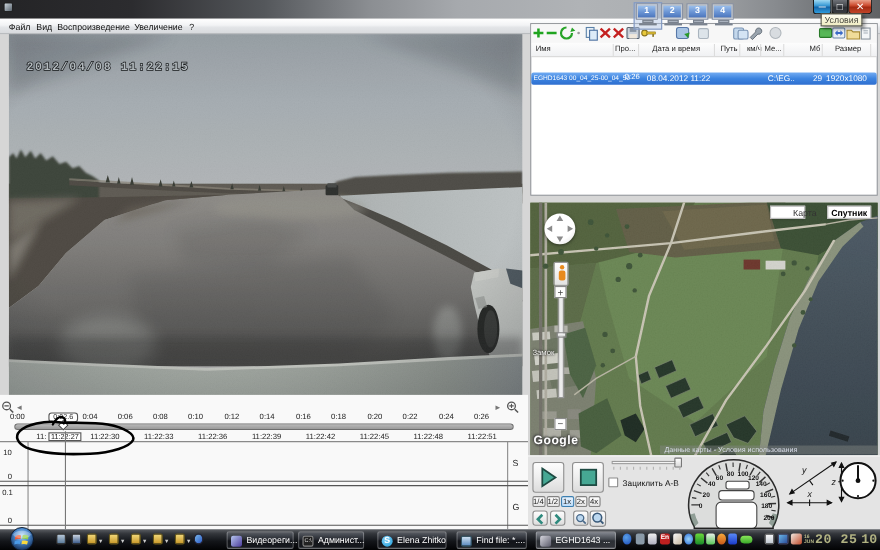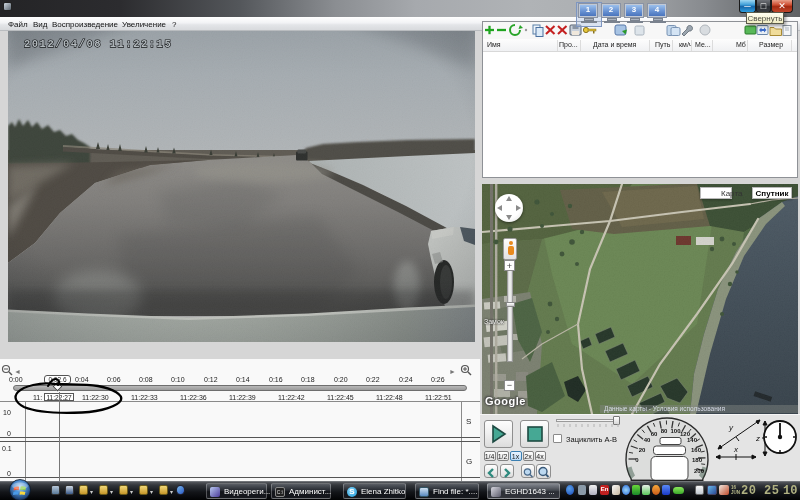--- a/index.html
+++ b/index.html
@@ -46,21 +46,21 @@
 
 #taskbar { left:0; top:481px; width:800px; height:19px; background:linear-gradient(180deg,#8a8d91 0%,#515459 6%,#33363b 22%,#1e2126 45%,#131519 58%,#0a0b0e 80%,#020304 100%); }
 .tbtn { position:absolute; top:1.5px; height:16px; border:1px solid rgba(255,255,255,0.28); border-radius:2px; background:linear-gradient(180deg,rgba(130,136,146,0.42) 0%,rgba(58,62,72,0.40) 45%,rgba(18,20,26,0.55) 55%,rgba(44,47,55,0.45) 100%); color:#fff; font-size:8px; }
 .tbtn span { position:absolute; left:17px; top:3.5px; white-space:nowrap; }
 .ticon { position:absolute; left:3px; top:3px; width:10px; height:10px; border-radius:2px; }
 .tray { position:absolute; top:4px; width:9px; height:10px; border-radius:2px; }
 </style></head>
 <body>
 <div id="screen">
 
-<div class="abs" id="videobox" style="left:8px; top:14px; width:467px; height:318px;text-decoration:underline;">
+<div class="abs" id="videobox" style="left:8px; top:31px; width:467px; height:318px;text-decoration:underline;">
 <svg width="467" height="328" viewBox="0 0 467 328">
 <defs>
 <linearGradient id="sky" x1="0" y1="0" x2="0" y2="1">
   <stop offset="0" stop-color="#99a1a7"></stop>
             <stop offset="0.4" stop-color="#a9b0b5"></stop>
   <stop offset="0.8" stop-color="#b2b7ba"></stop>
             <stop offset="1" stop-color="#b6babc"></stop>
 </linearGradient>
 <linearGradient id="road" x1="0" y1="0" x2="0" y2="1">
   <stop offset="0" stop-color="#908e8a"></stop>
@@ -148,21 +148,21 @@
 <text x="16" y="33" font-family="Liberation Mono, monospace" font-size="10.5" font-weight="bold" letter-spacing="1.5" fill="#b2b9bd" stroke="#141618" stroke-width="1.25" paint-order="stroke">2012/04/08  11:22:15</text>
 </svg>
 </div>
 
 <div class="abs" id="titlebar">
   <div id="ticon"></div>
 </div>
 <div class="wbtn" id="btnmin">─</div>
 <div class="wbtn" id="btnmax">□</div>
 <div class="wbtn" id="btncls">✕</div>
-<div class="abs" id="tooltip">Свернуть</div>
+<div class="abs" id="tooltip">Условия</div>
 
 <div class="abs" id="menubar">
   <span style="left:8px;">Файл</span>
   <span style="left:33px;">Вид</span>
   <span style="left:52px;">Воспроизведение</span>
   <span style="left:122px;">Увеличение</span>
   <span style="left:172px;">?</span>
 </div>
 
 <div class="abs" id="listpanel">
@@ -218,20 +218,28 @@
     <span style="left:253px;">Мб</span>
     <span style="left:276px;">Размер</span>
     <i style="left:74px;"></i>
         <i style="left:97px;"></i>
         <i style="left:166px;"></i>
         <i style="left:189px;"></i>
         <i style="left:208px;"></i>
         <i style="left:229px;"></i>
         <i style="left:264px;"></i>
         <i style="left:308px;"></i>
+  </div>
+  <div class="lrow" id="lrow2" style="top:44px;">
+    <span style="left:2px; font-size:6px; top:3px;">EGHD1643 00_04_25-00_04_50</span>
+    <span style="left:85px; font-size:7px;">0:26</span>
+    <span style="left:105px;">08.04.2012 11:22</span>
+    <span style="left:215px;">C:\EG..</span>
+    <span style="left:256px;">29</span>
+    <span style="left:268px;">1920x1080</span>
   </div>
 </div>
 
 <div class="abs" id="monsel"></div>
 <div class="mon" style="left:579px; top:4px;">1</div>
     <div class="monstand" style="left:584px; top:18px;"></div>
     <div class="monbase" style="left:581px; top:21px;"></div>
 <div class="mon" style="left:602px; top:4px;">2</div>
     <div class="monstand" style="left:607px; top:18px;"></div>
     <div class="monbase" style="left:604px; top:21px;"></div>

